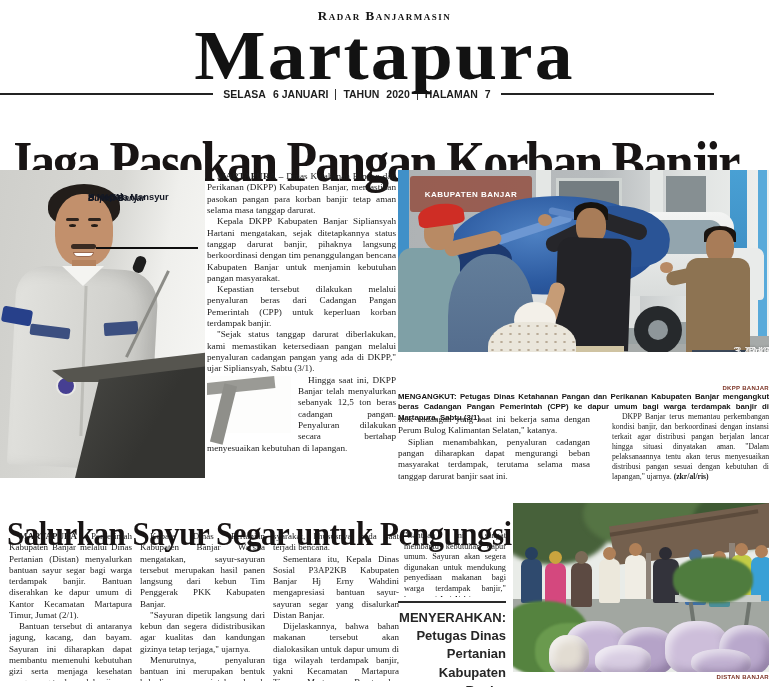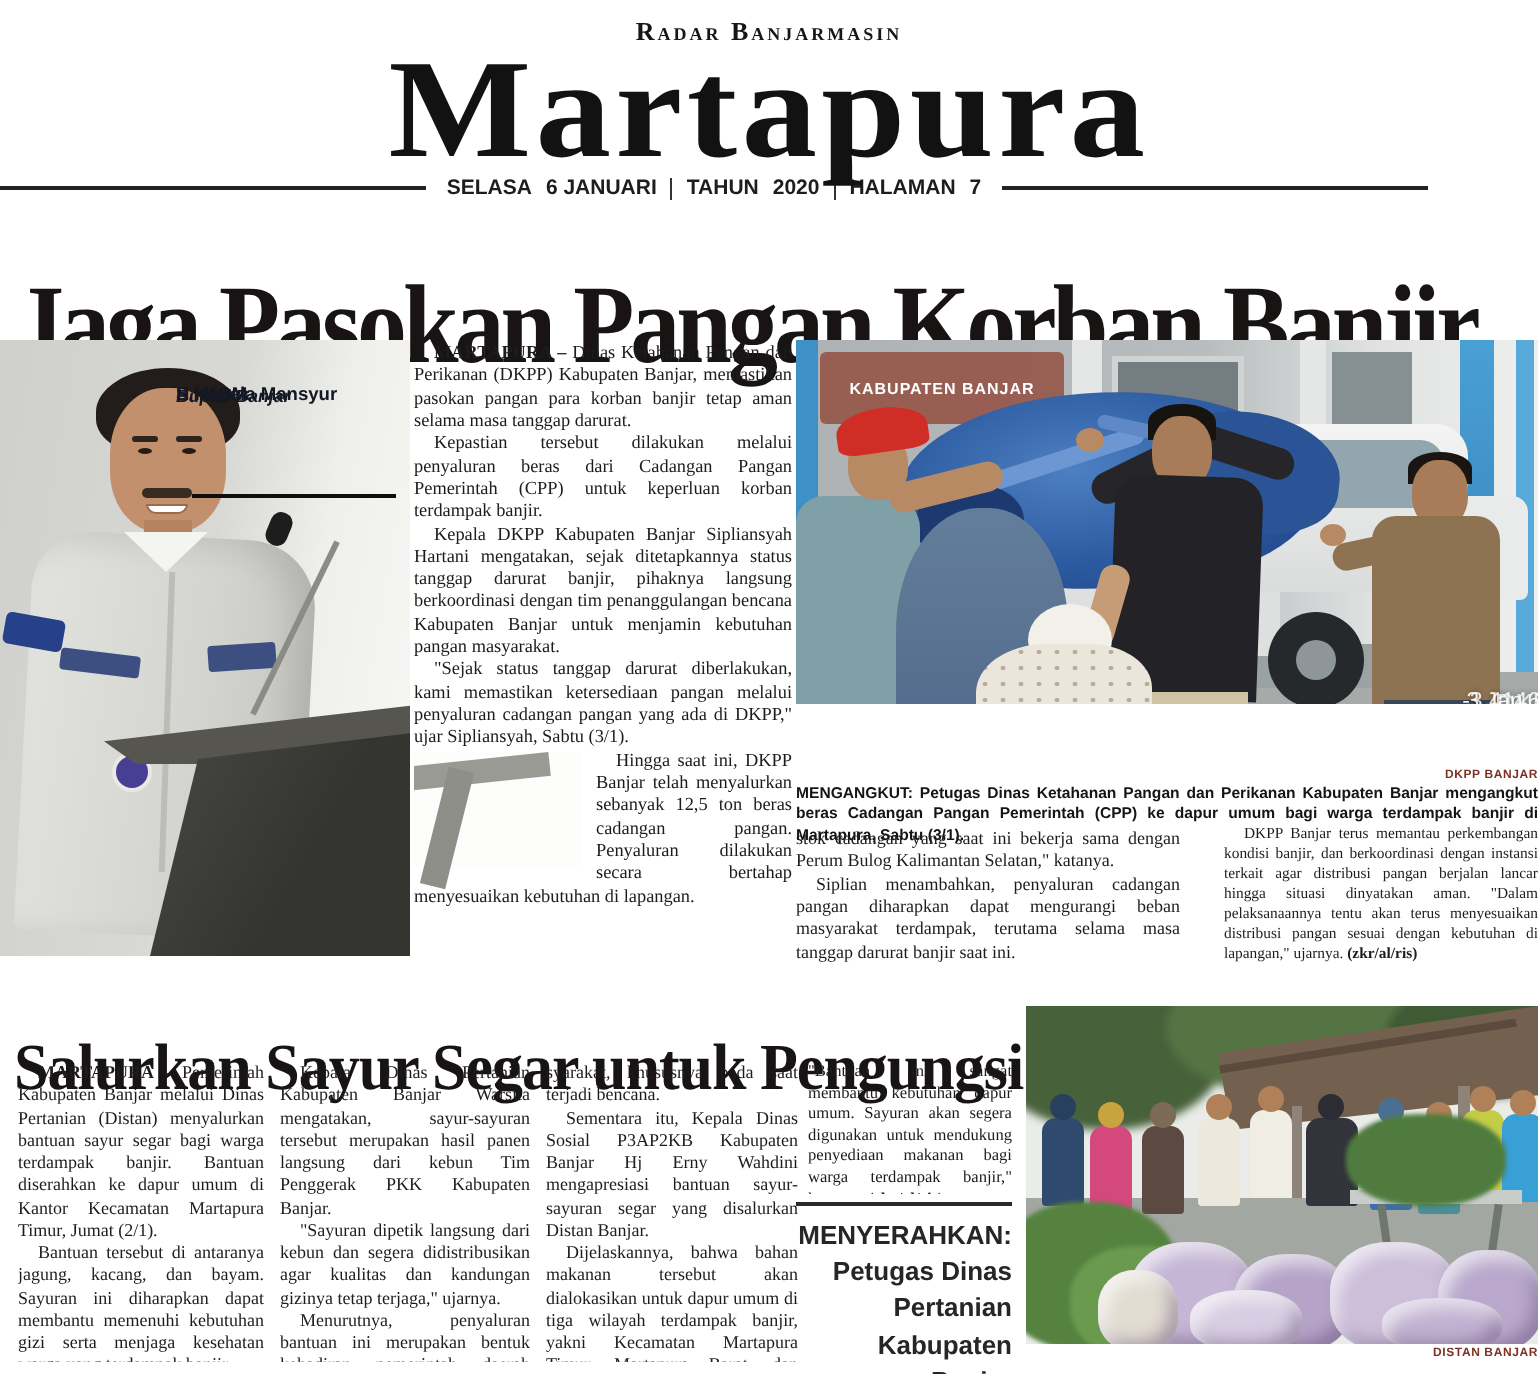--- a/index.html
+++ b/index.html
@@ -244,22 +244,22 @@
     <div class="p1-name" data-interactable="false">
       <div class="nm" data-interactable="false">H Kepala Mansyur</div>
       <div class="nm" data-interactable="false">S.I.KOM</div>
       <div class="ttl" data-interactable="false">Bupati Banjar</div>
     </div>
     <div class="p1-underline" data-interactable="false"></div>
   </figure>
 
   <div class="col a1c1" data-interactable="false">
     <p data-interactable="false"><span class="lead" data-interactable="false">MARTAPURA – </span><span data-interactable="false">Dinas Ketahanan Pangan dan Perikanan (DKPP) Kabupaten Banjar, memastikan pasokan pangan para korban banjir tetap aman selama masa tanggap darurat.</span></p>
+    <p data-interactable="false">Kepala DKPP Kabupaten Banjar Sipliansyah Hartani mengatakan, sejak ditetapkannya status tanggap darurat banjir, pihaknya langsung berkoordinasi dengan tim penanggulangan bencana Kabupaten Banjar untuk menjamin kebutuhan pangan masyarakat.</p>
     <p data-interactable="false">Kepastian tersebut dilakukan melalui penyaluran beras dari Cadangan Pangan Pemerintah (CPP) untuk keperluan korban terdampak banjir.</p>
-    <p data-interactable="false">Kepala DKPP Kabupaten Banjar Sipliansyah Hartani mengatakan, sejak ditetapkannya status tanggap darurat banjir, pihaknya langsung berkoordinasi dengan tim penanggulangan bencana Kabupaten Banjar untuk menjamin kebutuhan pangan masyarakat.</p>
     <p data-interactable="false">"Sejak status tanggap darurat diberlakukan, kami memastikan ketersediaan pangan melalui penyaluran cadangan pangan yang ada di DKPP," ujar Sipliansyah, Sabtu (3/1).</p>
     <div class="wrapblock" data-interactable="false">
       <div class="mic-bar" data-interactable="false"></div>
       <div class="mic-stand" data-interactable="false"></div>
     </div>
     <p data-interactable="false">Hingga saat ini, DKPP Banjar telah menyalurkan sebanyak 12,5 ton beras cadangan pangan. Penyaluran dilakukan secara bertahap menyesuaikan kebutuhan di lapangan.</p>
 
   </div>
 
   <figure class="photo2" style="margin:0" data-interactable="false">

